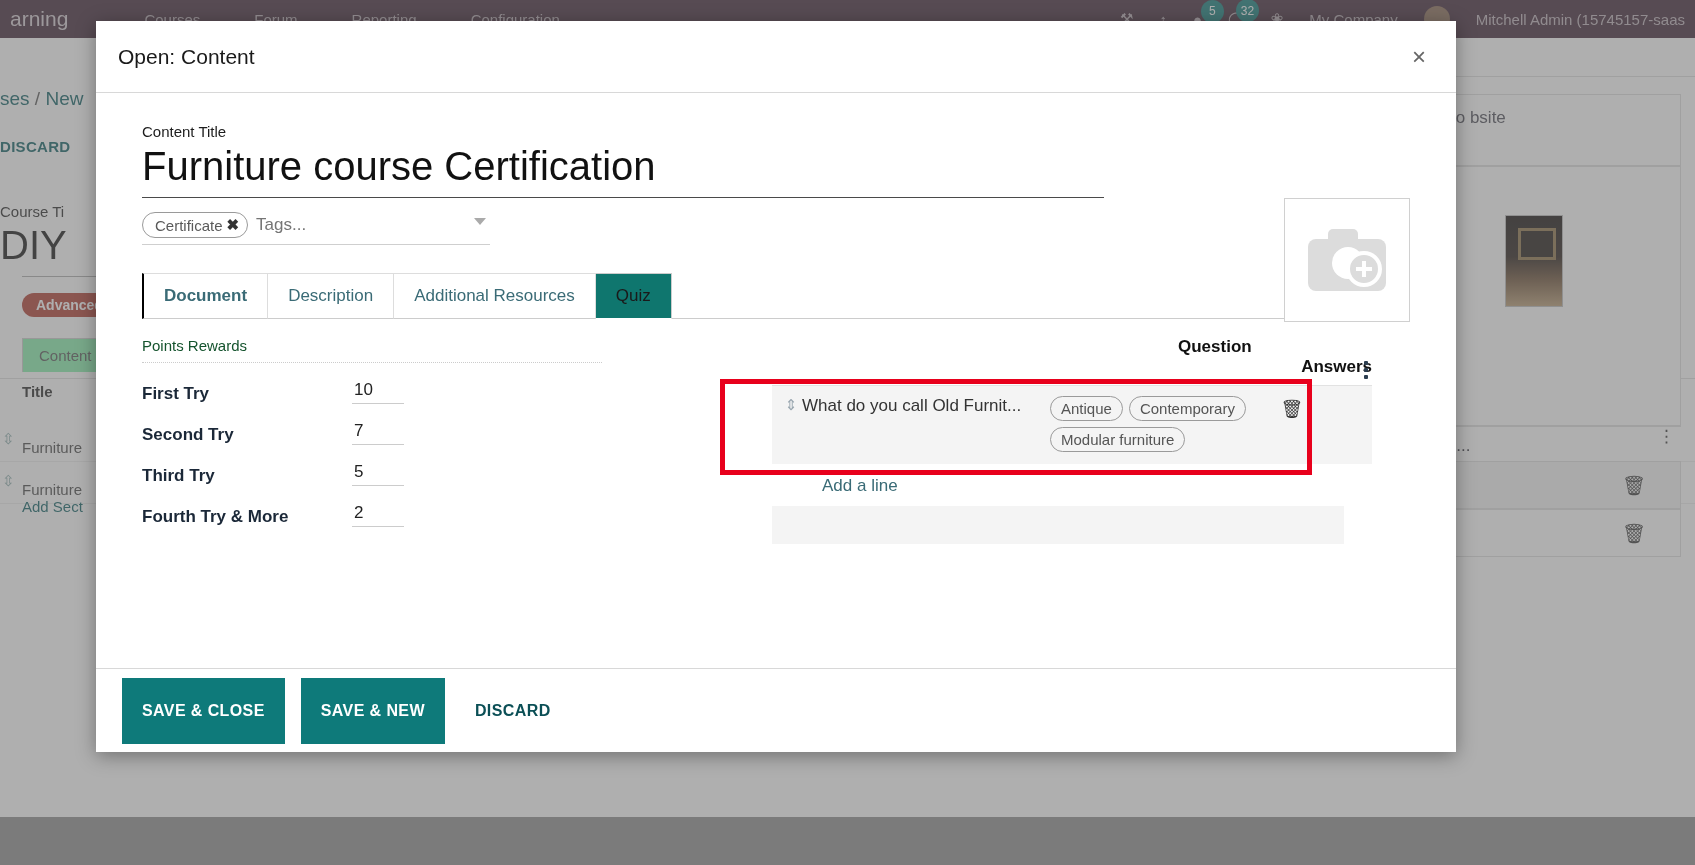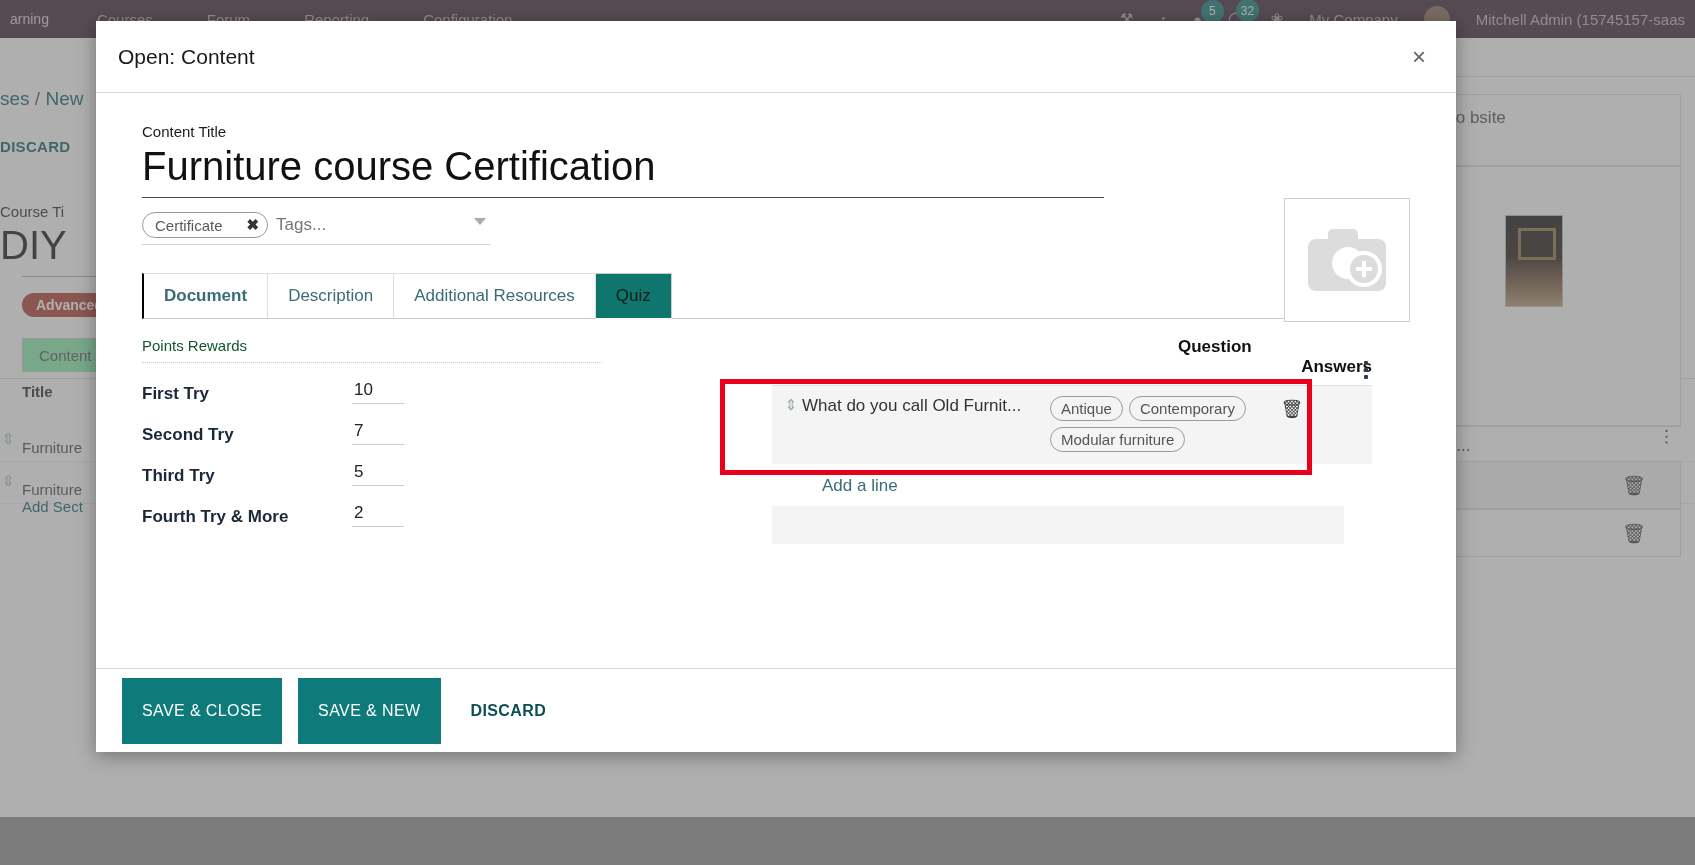--- a/index.html
+++ b/index.html
@@ -17,22 +17,22 @@
     background: #ffffff;
   }
   .navbar {
     position: absolute; top: 0; left: 0; right: 0; height: 38px;
     background: #3c2233;
     display: flex; align-items: center;
     padding-left: 10px;
     color: #c8bcc4;
   }
   .nav-brand {
-    font-size: 14px; font-weight: 400; color: #d5ccd2;
-    margin-right: 48px; white-space: nowrap;
+    font-size: 21px; font-weight: 400; color: #d5ccd2;
+    margin-right: 76px; white-space: nowrap;
   }
   .nav-link {
     font-size: 15px; color: #bcb0b8; margin-right: 54px; white-space: nowrap;
   }
   .nav-right { position: absolute; right: 10px; top: 0; height: 38px;
     display: flex; align-items: center; gap: 26px; }
   .nav-icon { font-size: 15px; color: #c0b4bc; position: relative; }
   .badge {
     position: absolute; top: -11px; left: 8px;
     background: #0e7a78; color: #ffffff;
@@ -134,21 +134,21 @@
   }
   .tags-row {
     margin-top: 14px; width: 348px;
     border-bottom: 1px solid #cfcfcf;
     display: flex; align-items: center; padding-bottom: 6px;
     position: relative;
   }
   .tag-pill {
     border: 1px solid #9a9a9a; border-radius: 14px;
     padding: 3px 8px 3px 12px; font-size: 15px; color: #5a5a5a;
-    display: inline-flex; align-items: center; gap: 24px;
+    display: inline-flex; align-items: center; gap: 4px;
     background: #fff;
   }
   .tag-x { font-size: 15px; color: #333; font-weight: bold; cursor: pointer; }
   .tags-placeholder {
     border: none; outline: none; font-size: 17px; color: #9a9a9a;
     margin-left: 6px; flex: 1; background: transparent;
     font-family: "Liberation Sans", sans-serif;
   }
   .tags-caret {
     position: absolute; right: 4px; top: 6px;
@@ -261,21 +261,21 @@
     font-size: 17px; color: #3a6b76; cursor: pointer;
   }
   .q-filler { margin-top: 10px; height: 38px; background: #f4f4f4; width: 572px; margin-left: 0;}
 
   .modal-footer {
     flex: 0 0 84px; border-top: 1px solid #d8d8d8;
     display: flex; align-items: center; gap: 16px; padding: 0 26px;
   }
   .btn-primary {
     background: #0e7a7a; color: #fff; border: none;
-    padding: 24px 20px; font-size: 16px; font-weight: normal;
+    padding: 24px 20px; font-size: 16px; font-weight: bold;
     letter-spacing: .4px; cursor: pointer;
     font-family: "Liberation Sans", sans-serif;
   }
   .btn-link {
     background: none; border: none; color: #0b4f56;
     font-size: 16px; font-weight: bold; letter-spacing: .4px;
     cursor: pointer; padding: 12px 14px;
     font-family: "Liberation Sans", sans-serif;
   }
   .bottom-strip {

